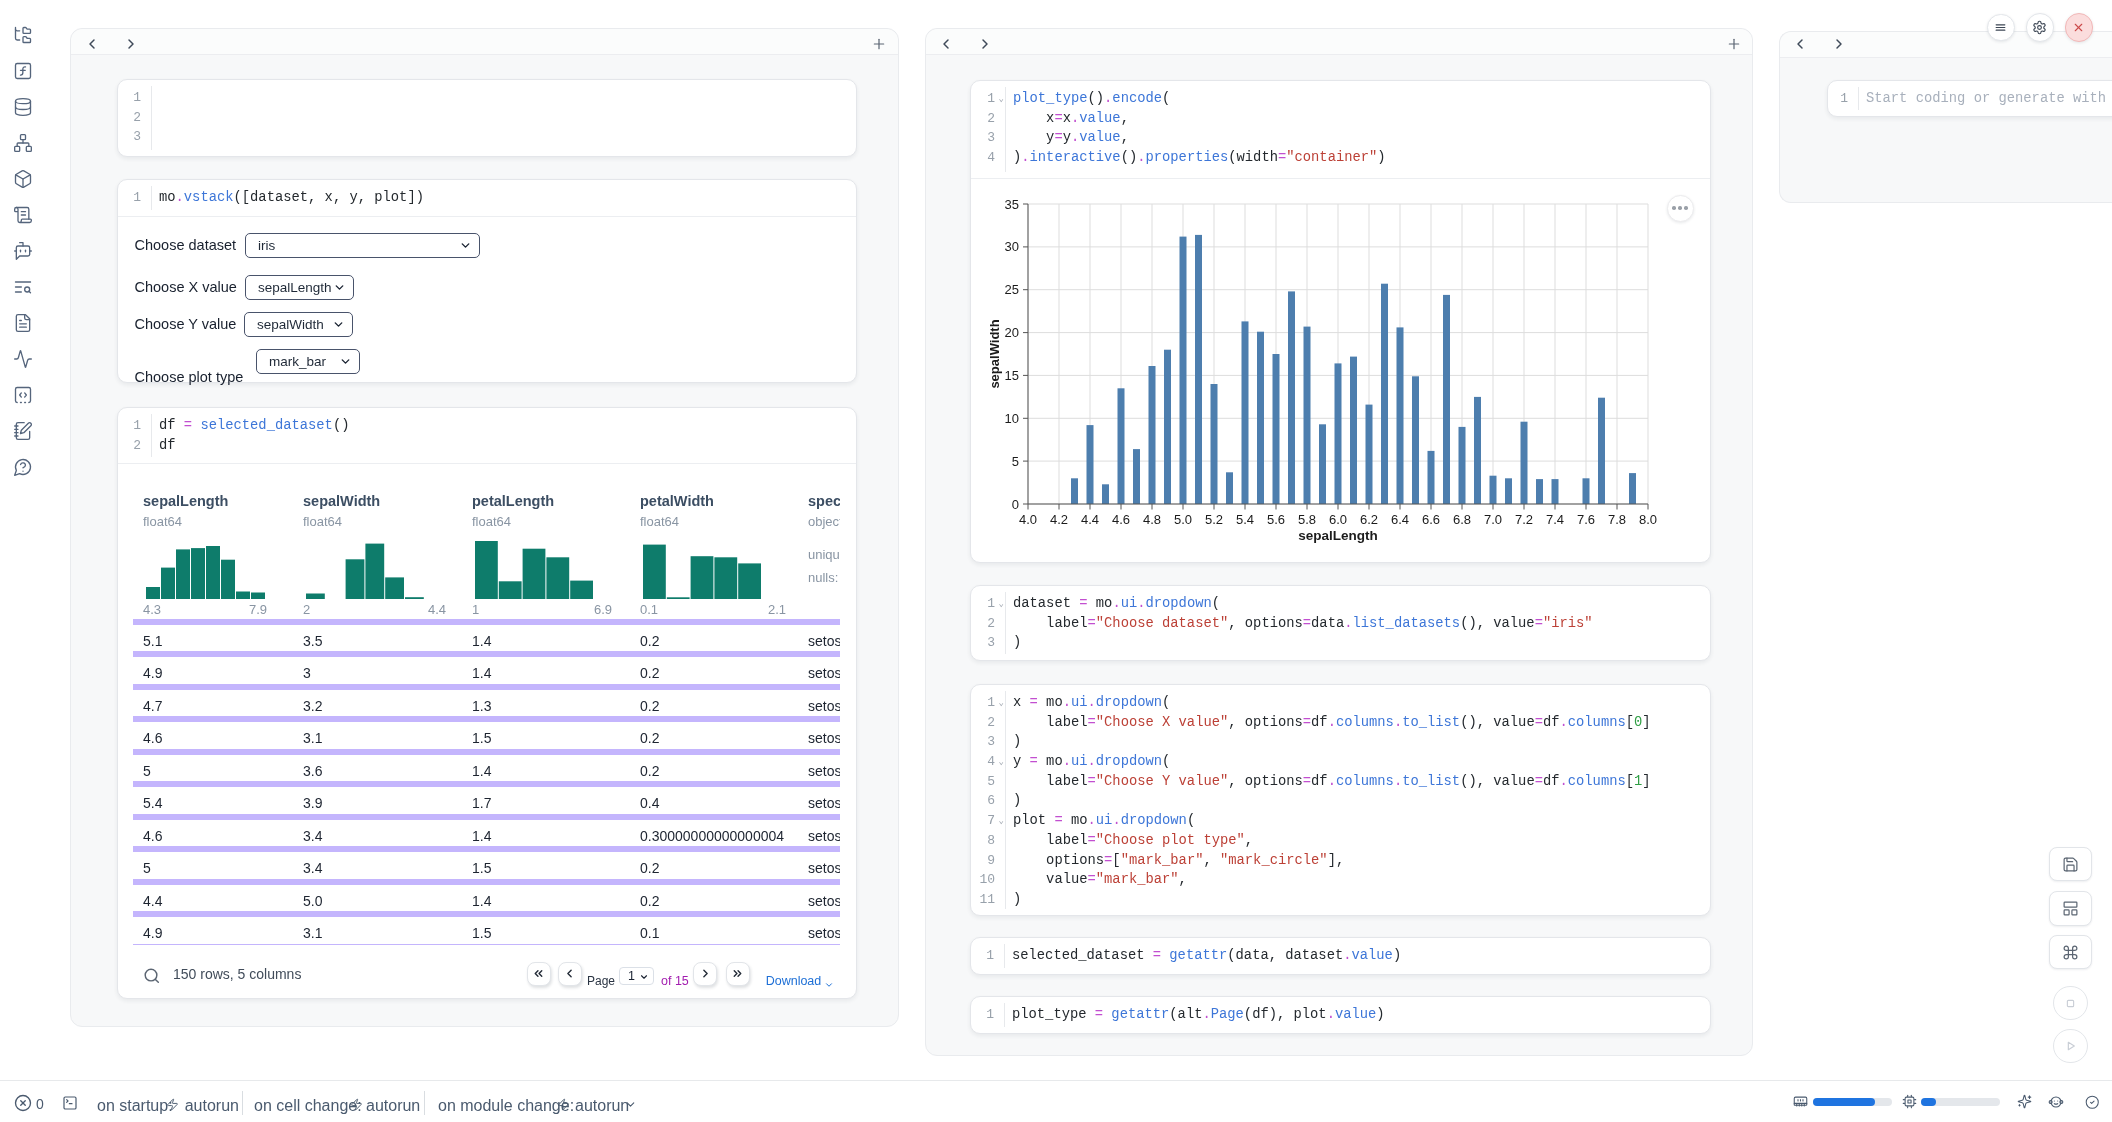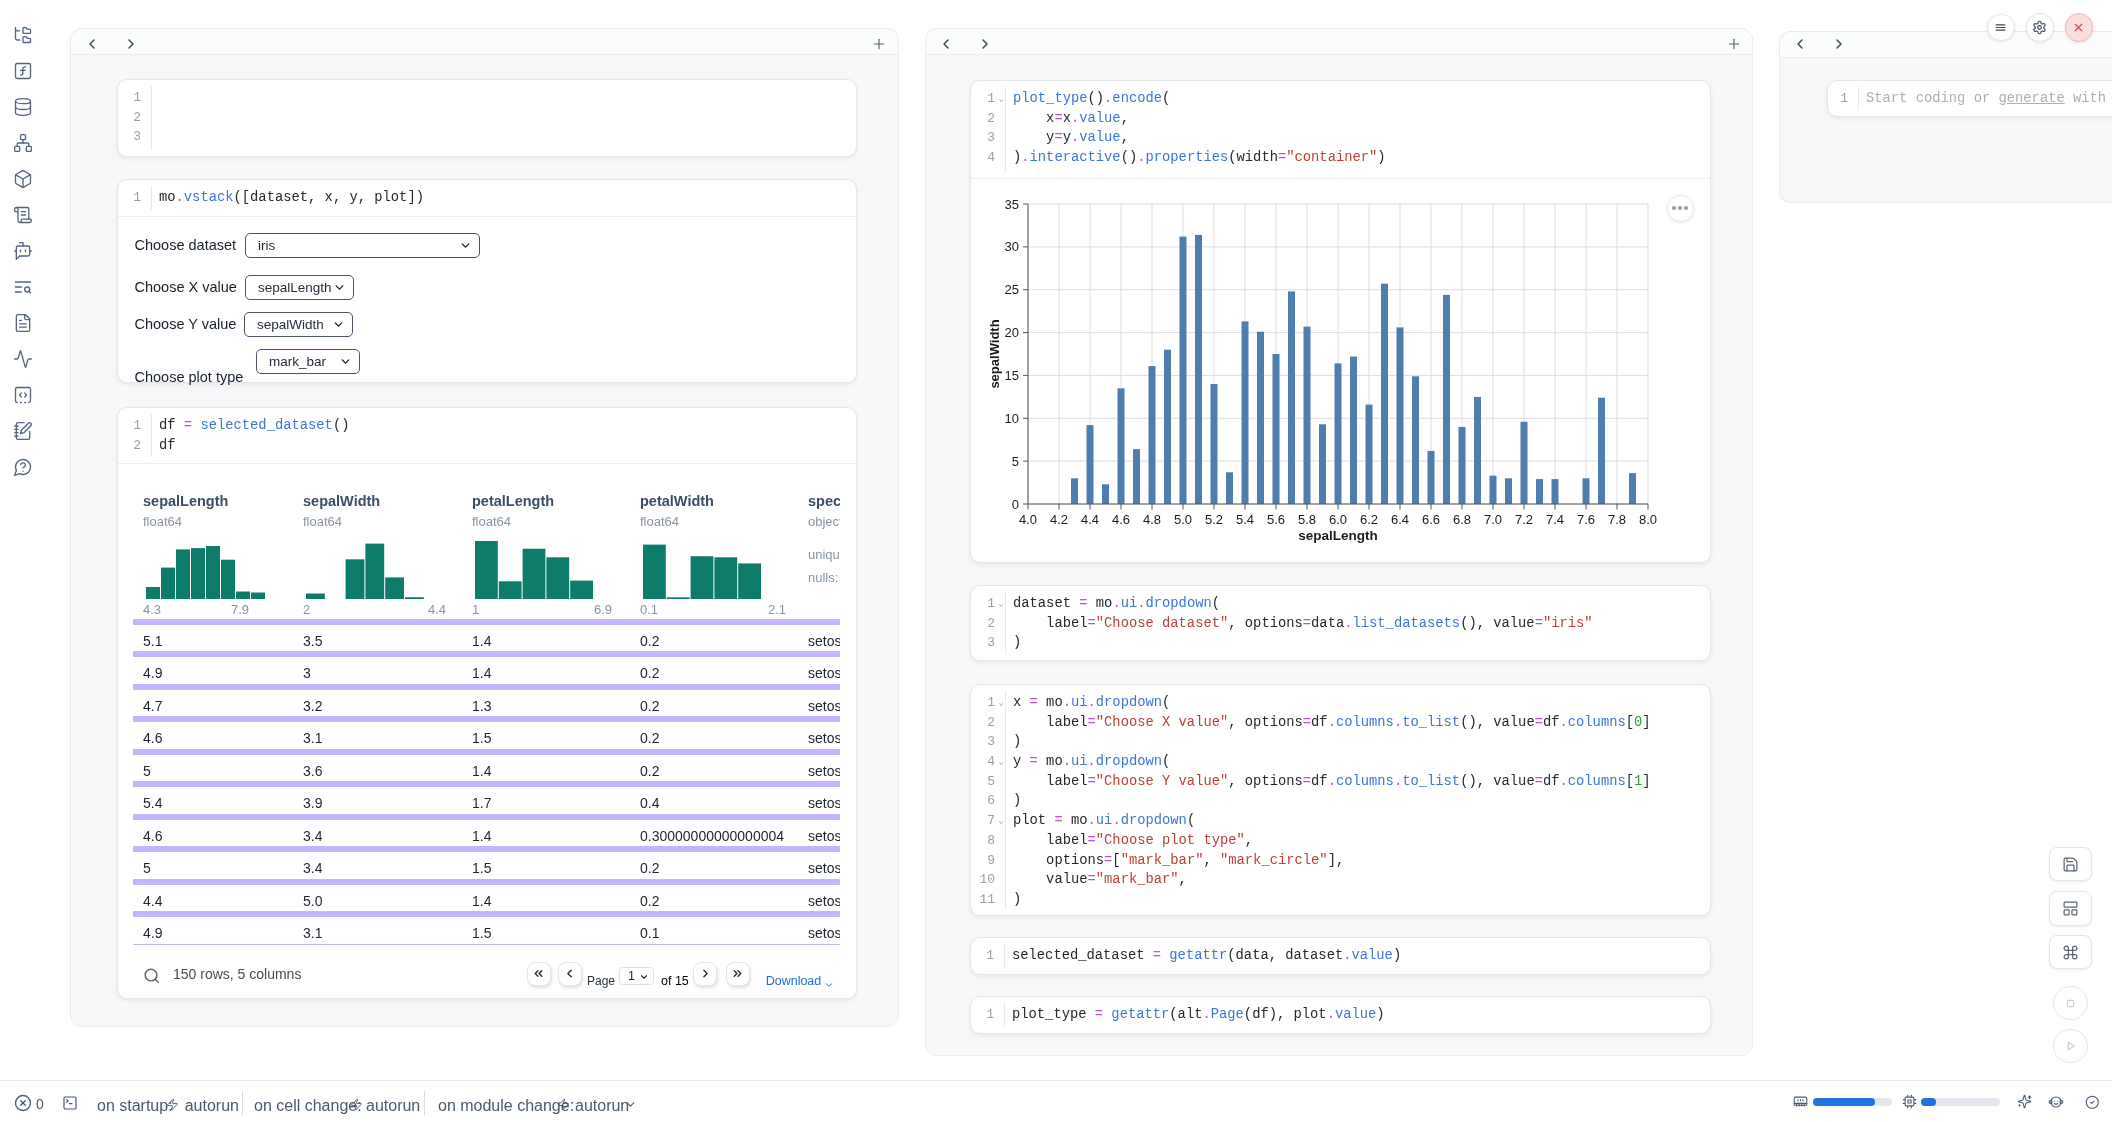--- a/index.html
+++ b/index.html
@@ -202,21 +202,21 @@
           <rect x="95.2" y="41.6" width="22.8" height="18.4" fill="#0e7c6b"></rect>
         </svg>
         <svg class="abs" style="left:510px;top:64px" width="124" height="60" viewBox="0 0 124 60">
           <rect x="0.0" y="5.6" width="22.8" height="54.4" fill="#0e7c6b"></rect>
           <rect x="23.8" y="58.3" width="22.8" height="1.7" fill="#0e7c6b"></rect>
           <rect x="47.6" y="17.2" width="22.8" height="42.8" fill="#0e7c6b"></rect>
           <rect x="71.4" y="18.3" width="22.8" height="41.7" fill="#0e7c6b"></rect>
           <rect x="95.2" y="24.4" width="22.8" height="35.6" fill="#0e7c6b"></rect>
         </svg>
         <div class="tmeta" style="left:10px;top:127px">4.3</div>
-        <div class="tmeta" style="left:92px;top:127px;width:30px;text-align:center">7.9</div>
+        <div class="tmeta" style="left:116px;top:127px;width:30px;text-align:left">7.9</div>
         <div class="tmeta" style="left:170px;top:127px">2</div>
         <div class="tmeta" style="left:283px;top:127px;width:30px;text-align:right">4.4</div>
         <div class="tmeta" style="left:339px;top:127px">1</div>
         <div class="tmeta" style="left:449px;top:127px;width:30px;text-align:right">6.9</div>
         <div class="tmeta" style="left:507px;top:127px">0.1</div>
         <div class="tmeta" style="left:623px;top:127px;width:30px;text-align:right">2.1</div>
         <div class="trow" style="top:143.5px">
           <div class="tval" style="left:10px">5.1</div>
           <div class="tval" style="left:170px">3.5</div>
           <div class="tval" style="left:339px">1.4</div>
@@ -301,21 +301,21 @@
       </div>
       <div class="btn" style="left:439.9px;top:554px;width:24px;height:23.5px;box-shadow:1px 2px 3px rgba(30,40,60,.14)">
         <svg style="" width="13" height="13" viewBox="0 0 24 24" fill="none" stroke="#242c38" stroke-width="2.6" stroke-linecap="round" stroke-linejoin="round">
           <path d="m15 18-6-6 6-6"></path>
         </svg>
       </div>
       <div class="abs" style="left:469px;top:566px;font-size:12px;color:#2a3443">Page</div>
       <div class="abs" style="left:500.9px;top:558.7px;width:35px;height:18px;background:#fff;border:1px solid #dbe0e7;border-radius:4px;font-size:12.5px;color:#1a2332;padding:1px 0 0 8px">1<svg style="position:absolute;right:4px;top:4px" width="10" height="10" viewBox="0 0 24 24" fill="none" stroke="#1a2332" stroke-width="2.6" stroke-linecap="round" stroke-linejoin="round">
           <path d="m6 9 6 6 6-6"></path>
         </svg></div>
-      <div class="abs" style="left:543px;top:566px;font-size:12.5px;color:#000000">of 15</div>
+      <div class="abs" style="left:543px;top:566px;font-size:12.5px;color:#a21caf">of 15</div>
       <div class="btn" style="left:575.1px;top:554px;width:24px;height:23.5px;box-shadow:1px 2px 3px rgba(30,40,60,.14)">
         <svg style="" width="13" height="13" viewBox="0 0 24 24" fill="none" stroke="#242c38" stroke-width="2.6" stroke-linecap="round" stroke-linejoin="round">
           <path d="m9 18 6-6-6-6"></path>
         </svg>
       </div>
       <div class="btn" style="left:607.9px;top:554px;width:24px;height:23.5px;box-shadow:1px 2px 3px rgba(30,40,60,.14)">
         <svg style="" width="13" height="13" viewBox="0 0 24 24" fill="none" stroke="#242c38" stroke-width="2.6" stroke-linecap="round" stroke-linejoin="round">
           <path d="m6 17 5-5-5-5"></path>
           <path d="m13 17 5-5-5-5"></path>
         </svg>
@@ -531,21 +531,21 @@
         <path d="m15 18-6-6 6-6"></path>
       </svg></div>
     <div class="abs " style="left:51px;top:4px;width:16px;height:16px;"><svg style="" width="16" height="16" viewBox="0 0 24 24" fill="none" stroke="#3f4a59" stroke-width="2.2" stroke-linecap="round" stroke-linejoin="round">
         <path d="m9 18 6-6-6-6"></path>
       </svg></div>
     <div class="cell" style="left:47px;top:48px;width:300px;height:37px">
       <div class="gut" style="width:30px;padding-top:8px">
         <div class="gl">1</div>
       </div>
       <div class="gutline" style="left:30px;top:6px;bottom:6px"></div>
-      <div class="code" style="left:38px;top:8px"><div class="cl"><span style="color:#a8b0bc">Start coding or <span style="text-decoration:underline">generate</span> with</span></div></div>
+      <div class="code" style="left:38px;top:8px"><div class="cl"><span style="color:#a8b0bc">Start coding or <span style="">generate</span> with</span></div></div>
     </div>
   </div>
 <div class="circ" style="left:1987.05px;top:13.649999999999999px;width:27.5px;height:27.5px;">
     <svg style="" width="13" height="13" viewBox="0 0 24 24" fill="none" stroke="#3c4654" stroke-width="2.2" stroke-linecap="round" stroke-linejoin="round">
       <path d="M4 7h16"></path>
       <path d="M4 12h16"></path>
       <path d="M4 17h16"></path>
     </svg>
   </div>
 <div class="circ" style="left:2025.65px;top:13.149999999999999px;width:28.5px;height:28.5px;">

